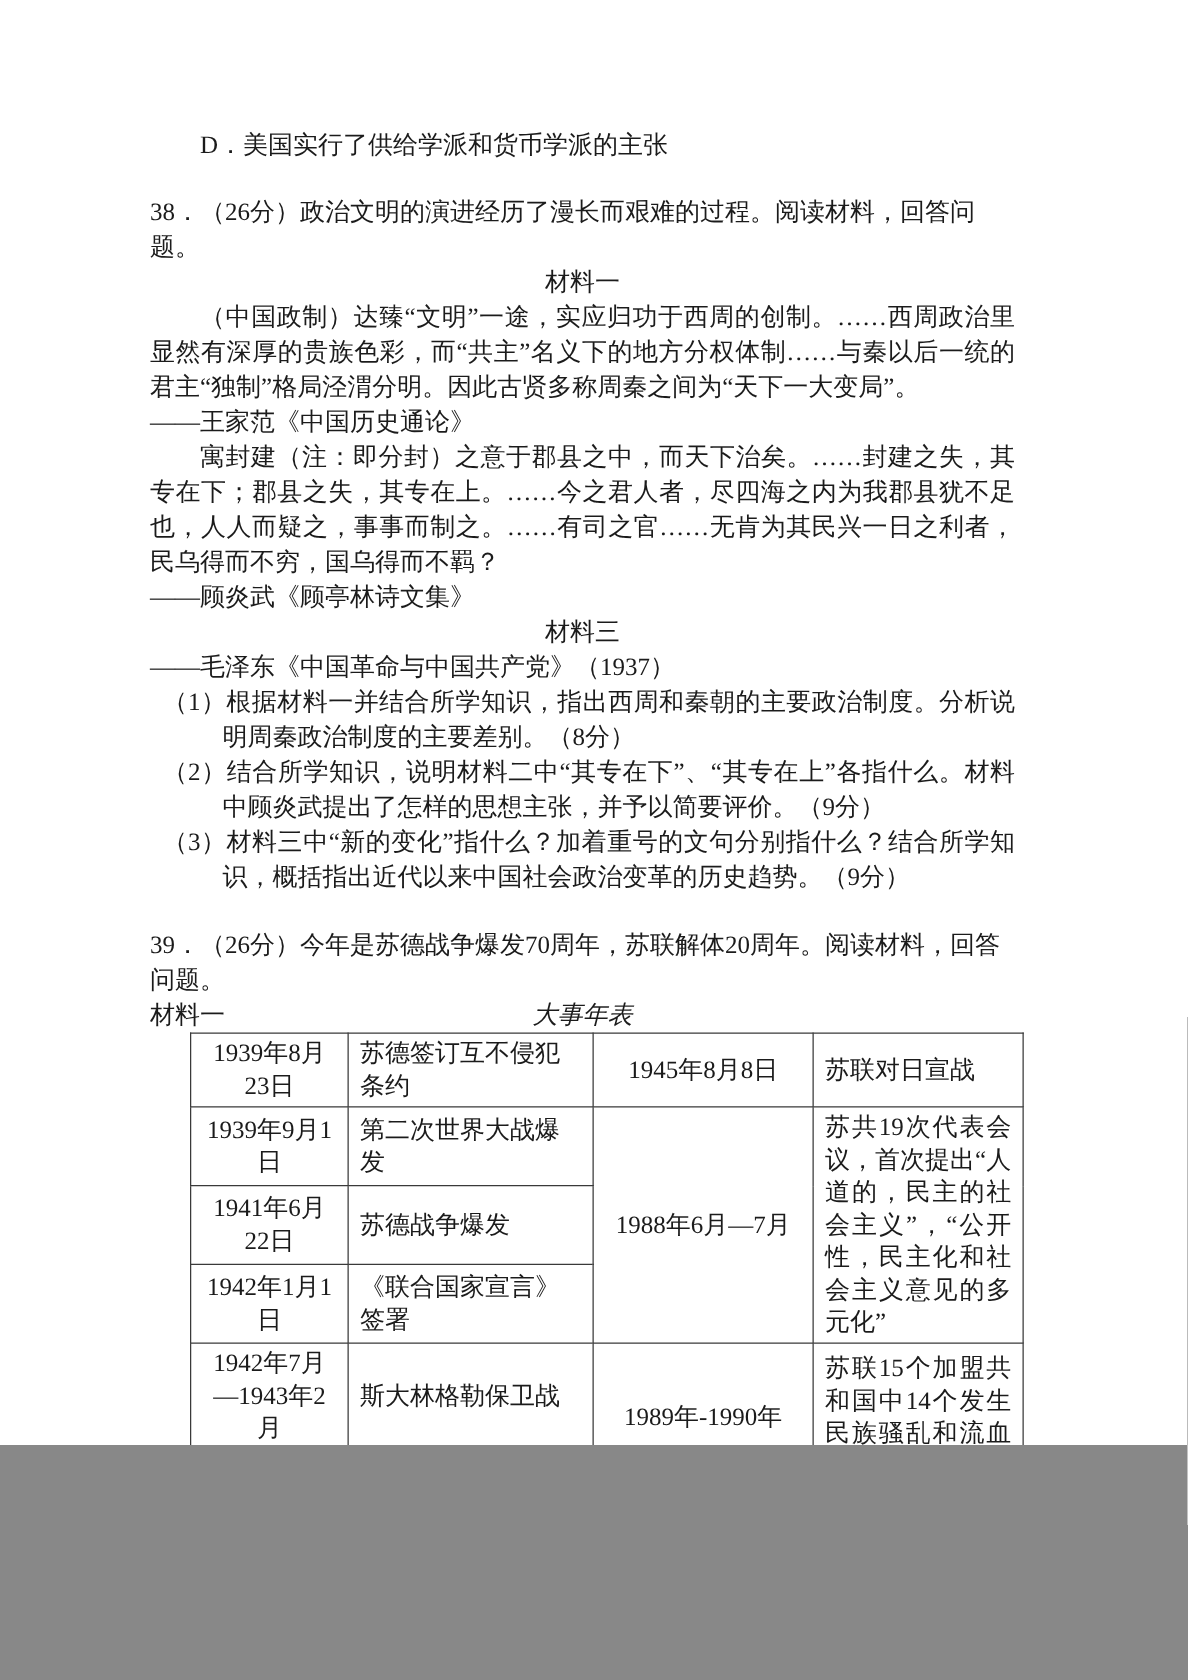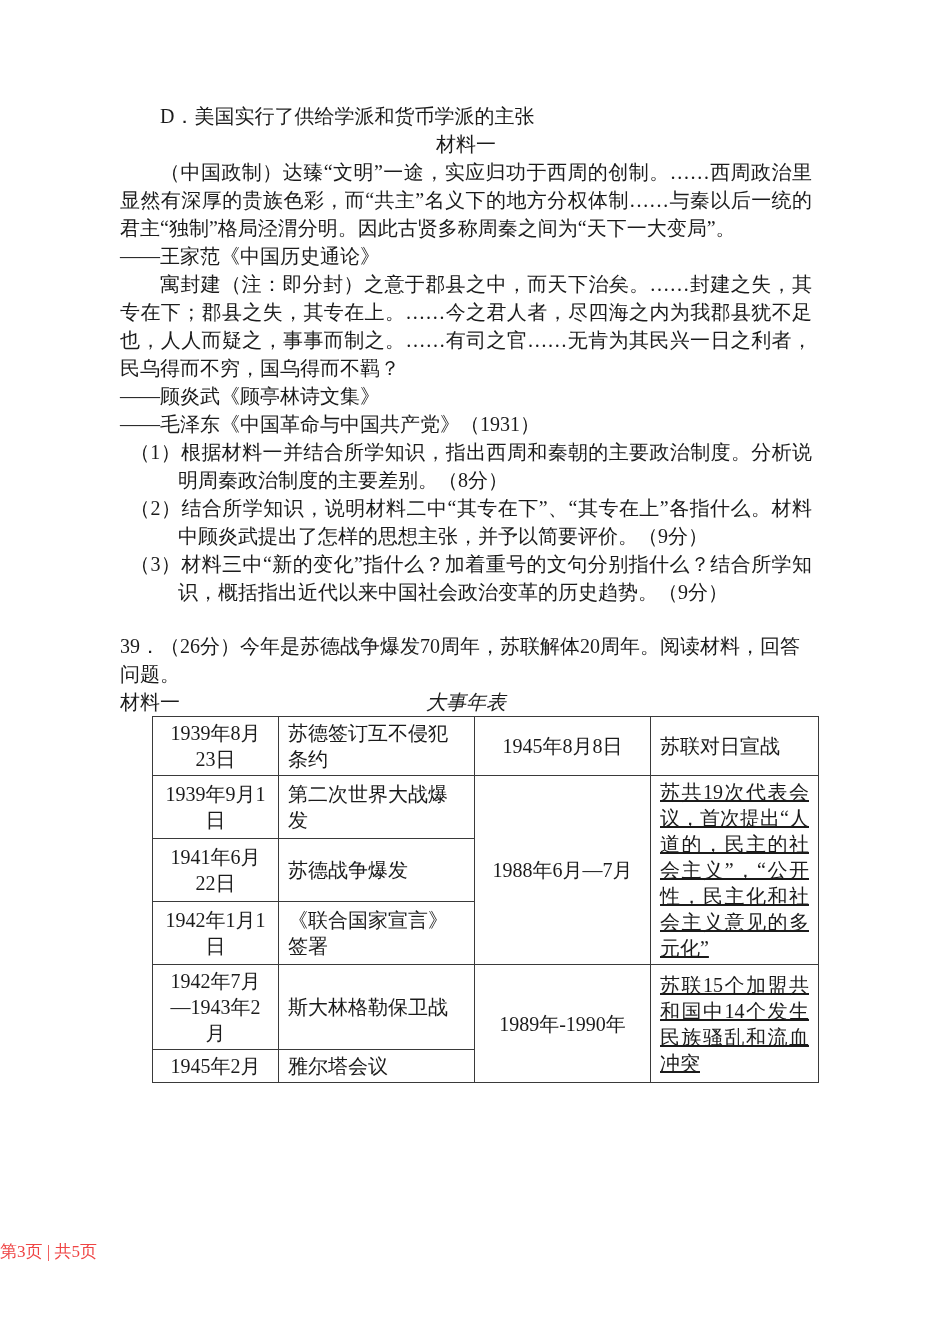--- a/index.html
+++ b/index.html
@@ -1,18 +1,18 @@
 <!DOCTYPE html>
 <html><head>
 <meta charset="utf-8">
 <style>
   html,body{margin:0;padding:0;background:#888;}
   .page{
     position:relative;
-    width:950px;height:1344px;
+    width:950px;height:1156px;
     background:#ffffff;
     font-family:"Liberation Serif","DejaVu Serif",serif;
     color:#1b1b1b;
     overflow:hidden;
   }
   .content{
     position:absolute;
     left:120px;top:102px;
     width:692px;
     font-size:20px;
@@ -41,21 +41,21 @@
     font-size:20px;
     line-height:26px;
     table-layout:fixed;
   }
   table.events td{
     border:1.5px solid #3a3a3a;
     padding:3px 9px;
     vertical-align:middle;
   }
   td.c{text-align:center;}
-  td.j{text-align:justify;text-decoration:underline;}
+  td.j{text-align:justify;}
   .em-under{
     -webkit-text-emphasis-style:dot;
     -webkit-text-emphasis-position:under right;
     text-emphasis-style:dot;
     text-emphasis-position:under right;
   }
   .em-over{
     -webkit-text-emphasis-style:dot;
     -webkit-text-emphasis-position:over right;
     text-emphasis-style:dot;
@@ -70,29 +70,31 @@
   }
 </style>
 </head>
 <body>
 
 <div class="page">
   <div class="content">
 
     <p class="line option-d">D．美国实行了供给学派和货币学派的主张</p>
 
+    <p class="line q-header">38．（26分）政治文明的演进经历了漫长而艰难的过程。阅读材料，回答问题。</p>
 
     <p class="line mat-label">材料一</p>
     <p class="para">（中国政制）达臻“文明”一途，实应归功于西周的创制。……西周政治里显然有深厚的贵族色彩，而“共主”名义下的地方分权体制……与秦以后一统的君主“独制”格局泾渭分明。因此古贤多称周秦之间为“天下一大变局”。</p>
     <p class="source">——王家范《中国历史通论》</p>
 
     <p class="para">寓封建（注：即分封）之意于郡县之中，而天下治矣。……封建之失，其专在下；郡县之失，其专在上。……今之君人者，尽四海之内为我郡县犹不足也，人人而疑之，事事而制之。……有司之官……无肯为其民兴一日之利者，民乌得而不穷，国乌得而不羁？</p>
     <p class="source">——顾炎武《顾亭林诗文集》</p>
 
-    <p class="source">——毛泽东《中国革命与中国共产党》（1931）</p>
+    <p class="line mat-label">材料三</p>
+    <p class="source">——毛泽东《中国革命与中国共产党》（1937）</p>
 
     <p class="question">（1）根据材料一并结合所学知识，指出西周和秦朝的主要政治制度。分析说明周秦政治制度的主要差别。（8分）</p>
     <p class="question">（2）结合所学知识，说明材料二中“其专在下”、“其专在上”各指什么。材料中顾炎武提出了怎样的思想主张，并予以简要评价。（9分）</p>
     <p class="question">（3）材料三中“新的变化”指什么？加着重号的文句分别指什么？结合所学知识，概括指出近代以来中国社会政治变革的历史趋势。（9分）</p>
 
     <p class="line q39-gap">39．（26分）今年是苏德战争爆发70周年，苏联解体20周年。阅读材料，回答问题。</p>
 
     <div class="matline">
       <span class="mat-label">材料一</span>
       <span class="table-title">大事年表</span>

